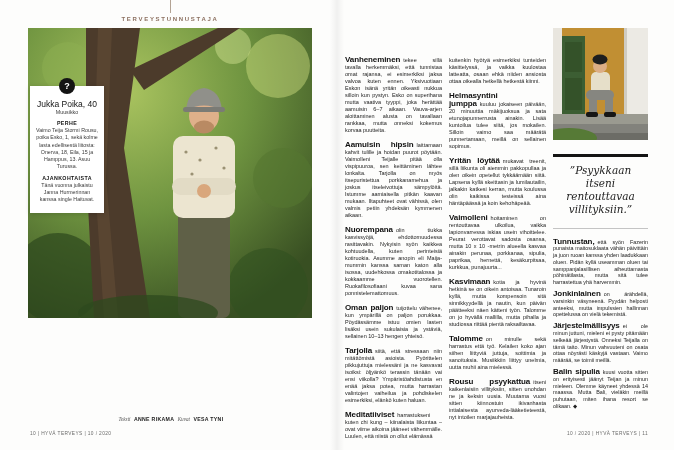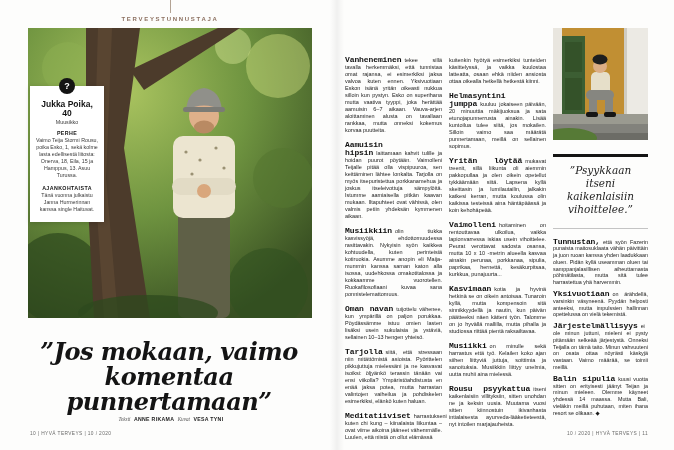--- a/index.html
+++ b/index.html
@@ -12,21 +12,21 @@
   .kicker-rule{position:absolute;left:170px;top:0;width:1px;height:13px;background:#b3a394;}
   .kicker{position:absolute;left:28px;top:16px;width:284px;text-align:center;
           font-size:6px;font-weight:bold;letter-spacing:1.7px;color:#8c7060;}
   .main-photo{position:absolute;left:28px;top:28px;width:284px;height:290px;overflow:hidden;}
   .main-photo svg{display:block;width:100%;height:100%;}
 
   .infobox{position:absolute;left:30px;top:86px;width:74px;background:#ffffff;
            box-shadow:0 1px 5px rgba(0,0,0,0.18);padding:12px 6px 9px;text-align:center;box-sizing:border-box;}
   .qmark{position:absolute;top:-8px;left:50%;transform:translateX(-50%);width:16px;height:16px;border-radius:50%;
          background:#141414;color:#ffffff;font-size:9px;font-weight:bold;line-height:16px;text-align:center;}
-  .info-name{font-size:8.5px;font-weight:bold;color:#141414;line-height:1.1;margin:2px 0 0;}
+  .info-name{font-size:8.5px;font-weight:normal;color:#141414;line-height:1.1;margin:2px 0 0;}
   .info-role{font-size:5.3px;color:#3a3a3a;margin-bottom:5px;}
   .info-label{font-size:5.3px;font-weight:bold;color:#141414;letter-spacing:0.4px;margin-top:5px;}
   .info-text{font-size:5.3px;color:#3a3a3a;line-height:1.35;margin-top:1px;}
 
   .attribution{position:absolute;left:28px;top:328px;width:284px;text-align:center;
                font-family:"Liberation Serif",serif;font-size:7.5px;letter-spacing:2.2px;color:#6f6f6f;}
   .big-quote{position:absolute;left:18px;top:340px;width:302px;text-align:center;
              font-family:"DejaVu Serif","Liberation Serif",serif;font-style:italic;font-weight:bold;
              font-size:24px;line-height:1.04;color:#141414;letter-spacing:-0.5px;}
   .byline{position:absolute;left:28px;top:416px;width:284px;text-align:center;font-size:5.2px;color:#222;}
@@ -37,21 +37,21 @@
   .footer.left{left:30px;}
   .footer.right{right:26px;}
 
   
   .col{position:absolute;box-sizing:border-box;}
   #col1{left:345px;top:56px;width:97px;}
   #col2{left:449px;top:56px;width:97px;}
   #col3{left:553px;top:28px;width:95px;}
   .para{margin:0 0 7px;font-size:5.5px;line-height:7px;color:#1c1c1c;text-align:justify;}
   #col3 .para{font-size:5.4px;line-height:6.8px;margin-bottom:5px;}
-  .lead{font-weight:bold;font-size:8px;letter-spacing:-0.1px;margin-right:3px;color:#111;font-family:Liberation Mono, monospace;}
+  .lead{font-weight:bold;font-size:8px;letter-spacing:-0.1px;margin-right:3px;color:#111;}
   .lead:empty{margin-right:0;}
 
   .secondary-photo{width:95px;height:112px;overflow:hidden;}
   .secondary-photo svg{display:block;width:100%;height:100%;}
 
   .pq-block{margin-top:14px;margin-bottom:10px;border-top:3px solid #141414;border-bottom:1px solid #c4c4c4;
             padding:7px 2px 11px;}
   .pq-text{font-family:"DejaVu Serif","Liberation Serif",serif;font-style:italic;font-size:10.5px;
            line-height:1.25;color:#222;text-align:center;}
 </style>
@@ -103,47 +103,46 @@
   <div class="infobox">
     <div class="qmark">?</div>
     <div class="info-name">Jukka Poika, 40</div>
     <div class="info-role">Muusikko</div>
     <div class="info-label">PERHE</div>
     <div class="info-text">Vaimo Teija Stormi Rousu, poika Esko, 1, sekä kolme lasta edellisestä liitosta: Onerva, 18, Eila, 15 ja Hamppus, 13. Asuu Turussa.</div>
     <div class="info-label">AJANKOHTAISTA</div>
     <div class="info-text">Tänä vuonna julkaistu Janna Hurmerinnan kanssa single Haituvat.</div>
   </div>
 
-  <div class="big-quote">”Jos mokaan, vaimo komentaa punnertamaan”</div>
   <div class="byline">
     <span class="pre">Teksti</span>
     <span class="nm">ANNE RIKAMA</span>
     <span class="pre">Kuvat</span>
     <span class="nm">VESA TYNI</span>
   </div>
   <div class="footer left">10 | HYVÄ TERVEYS | 10 / 2020</div>
 
   <div class="seam"></div>
 
   <div class="col" id="col1">
     <p class="para"><span class="lead">Vanheneminen</span><span>tekee sillä tavalla herkemmäksi, että tunnistaa omat rajansa, ei esimerkiksi jaksa valvoa kuten ennen. Yksivuotiaan Eskon isänä yritän oikeasti nukkua silloin kun pystyn. Esko on superihana mutta vaativa tyyppi, joka herättää aamuisin 6–7 aikaan. Vauva-arjen aloittaminen alusta on tavallaan rankkaa, mutta onneksi kokemus korvaa puutteita.</span></p>
     <p class="para"><span class="lead">Aamuisin hipsin</span><span>laittamaan kahvit tulille ja hoidan puurot pöytään. Vaimolleni Teijalle pitää olla vispipuuroa, sen keittäminen lähtee lonkalta. Tarjolla on myös itsepuristettua porkkanamehua ja joskus itseleivottuja sämpylöitä. Istumme aamiaisella pitkän kaavan mukaan. Iltapuhteet ovat vähissä, olen valmis petiin yhdeksän kymmenen aikaan.</span></p>
-    <p class="para"><span class="lead">Musiikkiin</span><span>olin tiukka kasvissyöjä, ehdottomuudessa rasittavakin. Nykyisin syön kaikkea kohtuudella, kuten perinteisiä kotiruokia. Asumme anopin eli Maija-mummin kanssa saman katon alla isossa, uudehkossa omakotitalossa ja kokkaamme vuorotellen. Ruokafilosofiaani kuvaa sana ponnistelemattomuus.</span></p>
-    <p class="para"><span class="lead">Oman navan</span><span>tuijottelu vähenee, kun ympärillä on paljon porukkaa. Pöydässämme istuu omien lasten lisäksi usein sukulaisia ja ystäviä, sellainen 10–13 hengen yhteisö.</span></p>
+    <p class="para"><span class="lead">Nuorempana</span><span>olin tiukka kasvissyöjä, ehdottomuudessa rasittavakin. Nykyisin syön kaikkea kohtuudella, kuten perinteisiä kotiruokia. Asumme anopin eli Maija-mummin kanssa saman katon alla isossa, uudehkossa omakotitalossa ja kokkaamme vuorotellen. Ruokafilosofiaani kuvaa sana ponnistelemattomuus.</span></p>
+    <p class="para"><span class="lead">Oman paljon</span><span>tuijottelu vähenee, kun ympärillä on paljon porukkaa. Pöydässämme istuu omien lasten lisäksi usein sukulaisia ja ystäviä, sellainen 10–13 hengen yhteisö.</span></p>
     <p class="para"><span class="lead">Tarjolla</span><span>siitä, että stressaan niin mitättömistä asioista. Pyörittelen pikkujuttuja mielessäni ja ne kasvavat isoiksi: öljyänkö terassin tänään vai ensi viikolla? Ympäristöahdistusta en enää jaksa potea, mutta harrastan valintojen vaiheilua ja pohdiskelen esimerkiksi, elänkö kuten haluan.</span></p>
     <p class="para"><span class="lead">Meditatiiviset</span><span>harrastukseni kuten chi kung – kiinalaista liikuntaa – ovat viime aikoina jääneet vähemmälle. Luulen, että niistä on ollut elämässä</span></p>
   </div>
 
   <div class="col" id="col2">
     <p class="para"><span class="lead"></span><span>kuitenkin hyötyä esimerkiksi tunteiden käsittelyssä, ja vaikka kuulostaa latteatta, osaan ehkä niiden ansiosta ottaa oikealla hetkellä hetkestä kiinni.</span></p>
     <p class="para"><span class="lead">Helmasyntini jumppa</span><span>kuuluu jokaiseen päivään, 20 minuuttia mäkijuoksua ja sata etunojapunnerrusta ainakin. Lisää kuntoilua tulee siitä, jos mokailen. Silloin vaimo saa määrätä punnertamaan, meillä on sellainen sopimus.</span></p>
     <p class="para"><span class="lead">Yritän löytää</span><span>mukavat treenit, sillä liikunta oli aiemmin pakkopullaa ja olen oikein opetellut tykkäämään siitä. Lapsena kyllä skeittasin ja lumilautailin, jalkakin katkesi kerran, mutta koulussa olin kaikissa testeissä aina häntäpäässä ja koin kehohäpeää.</span></p>
     <p class="para"><span class="lead">Vaimolleni</span><span>hoitaminen on rentouttavaa ulkoilua, vaikka lapionvarressa iskias usein vihoittelee. Peurat verottavat sadosta osansa, mutta 10 x 10 -metrin alueella kasvaa ainakin perunaa, porkkanaa, sipulia, paprikaa, hernettä, kesäkurpitsaa, kurkkua, punajuurta...</span></p>
     <p class="para"><span class="lead">Kasvimaan</span><span>kotia ja hyvinä hetkinä se on oikein antoisaa. Tunaroin kyllä, mutta kompensoin sitä sinnikkyydellä ja nautin, kun päivän päätteeksi näen kätteni työn. Talomme on jo hyvällä mallilla, mutta pihalla ja studiossa riittää pientä raksailtavaa.</span></p>
-    <p class="para"><span class="lead">Musiikki</span><span>on minulle sekä harrastus että työ. Kelailen koko ajan siihen liittyviä juttuja, soittimia ja sanoituksia. Musiikkiin liittyy unelmia, uutta muhii aina mielessä.</span></p>
+    <p class="para"><span class="lead">Talomme</span><span>on minulle sekä harrastus että työ. Kelailen koko ajan siihen liittyviä juttuja, soittimia ja sanoituksia. Musiikkiin liittyy unelmia, uutta muhii aina mielessä.</span></p>
     <p class="para"><span class="lead">Rousu psyykattua</span><span>itseni kaikenlaisiin villityksiin, sitten unohdan ne ja keksin uusia. Muutama vuosi sitten kiinnostuin ikivanhasta intialaisesta ayurveda-lääketieteestä, nyt intoilen marjajauheista.</span></p>
   </div>
 
   <div class="col" id="col3">
     <div class="secondary-photo">
       <svg viewBox="0 0 95 112" preserveAspectRatio="none">
         <rect width="95" height="112" fill="#c18f33"></rect>
         <rect x="0" y="0" width="9" height="112" fill="#e9e6df"></rect>
         <rect x="9" y="8" width="23" height="80" fill="#3c5e33"></rect>
         <rect x="12" y="14" width="17" height="30" fill="#345229"></rect>
@@ -159,24 +158,24 @@
         <ellipse cx="47" cy="31.5" rx="7.5" ry="5" fill="#1e1e1e"></ellipse>
         <rect x="33" y="62" width="28" height="10" rx="5" fill="#868680"></rect>
         <rect x="36" y="69" width="8" height="16" fill="#868680"></rect>
         <rect x="52" y="69" width="8" height="16" fill="#868680"></rect>
         <rect x="33" y="84" width="12" height="5" rx="2" fill="#161616"></rect>
         <rect x="51" y="84" width="12" height="5" rx="2" fill="#161616"></rect>
       </svg>
     </div>
 
     <div class="pq-block">
-      <div class="pq-text">”Psyykkaan itseni kaikenlaisiin vihoittelee.”</div>
+      <div class="pq-text">”Psyykkaan itseni rentouttavaa villityksiin.”</div>
     </div>
 
     <p class="para"><span class="lead">Tunnustan,</span><span>että syön Fazerin punaista maitosuklaata vähän päivittäin ja juon ruoan kanssa yhden laadukkaan oluen. Pidän kyllä useamman oluen tai samppanjalasillisen aiheuttamasta pöhinätilasta, mutta sitä tulee harrastettua yhä harvemmin.</span></p>
-    <p class="para"><span class="lead">Yksivuotiaan</span><span>on ärähdellä, varsinkin väsyneenä. Pyydän helposti anteeksi, mutta impulssien hallinnan opettelussa on vielä tekemistä.</span></p>
+    <p class="para"><span class="lead">Jonkinlainen</span><span>on ärähdellä, varsinkin väsyneenä. Pyydän helposti anteeksi, mutta impulssien hallinnan opettelussa on vielä tekemistä.</span></p>
     <p class="para"><span class="lead">Järjestelmällisyys</span><span>ei ole minun juttuni, mieleni ei pysty pitämään selkeää järjestystä. Onneksi Teijalla on tämä taito. Minun vahvuuteni on osata ottaa nöyrästi käskyjä vastaan. Vaimo määrää, se toimii meillä.</span></p>
     <p class="para"><span class="lead">Balin sipulia</span><span>kuusi vuotta sitten on erityisesti jäänyt Teijan ja minun mieleen. Olemme käyneet yhdessä 14 maassa. Mutta Bali, vieläkin meillä puhutaan, miten ihana resort se olikaan. ◆</span></p>
   </div>
 
   <div class="footer right">10 / 2020 | HYVÄ TERVEYS | 11</div>
 
 </div>
 
 </body></html>

